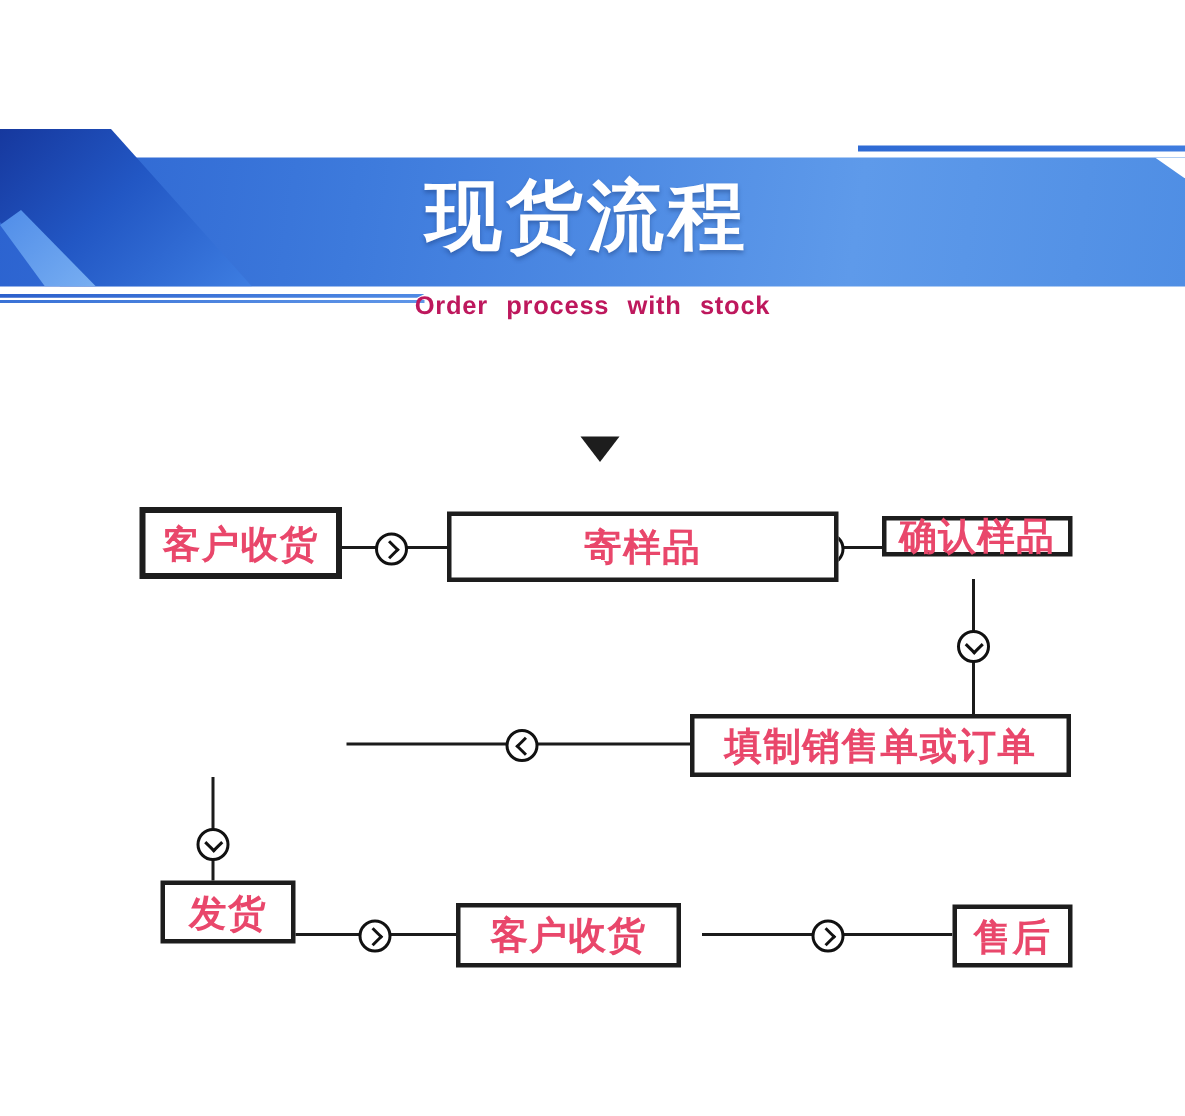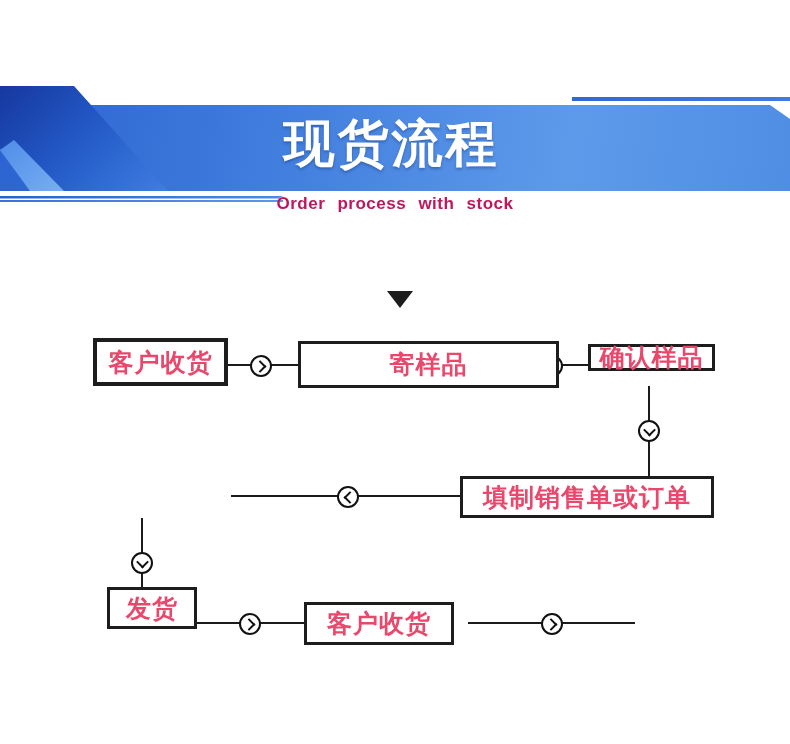--- a/index.html
+++ b/index.html
@@ -139,14 +139,15 @@
   <div class="circ c7">
       <span class="chev right"></span>
     </div>
 
   <div class="node n1">客户收货</div>
   <div class="node n2">寄样品</div>
   <div class="node n3">确认样品</div>
   <div class="node n5">填制销售单或订单</div>
   <div class="node n6">发货</div>
   <div class="node n7">客户收货</div>
+  <div class="node n8">售后</div>
 
 </div>
 
 </body></html>

